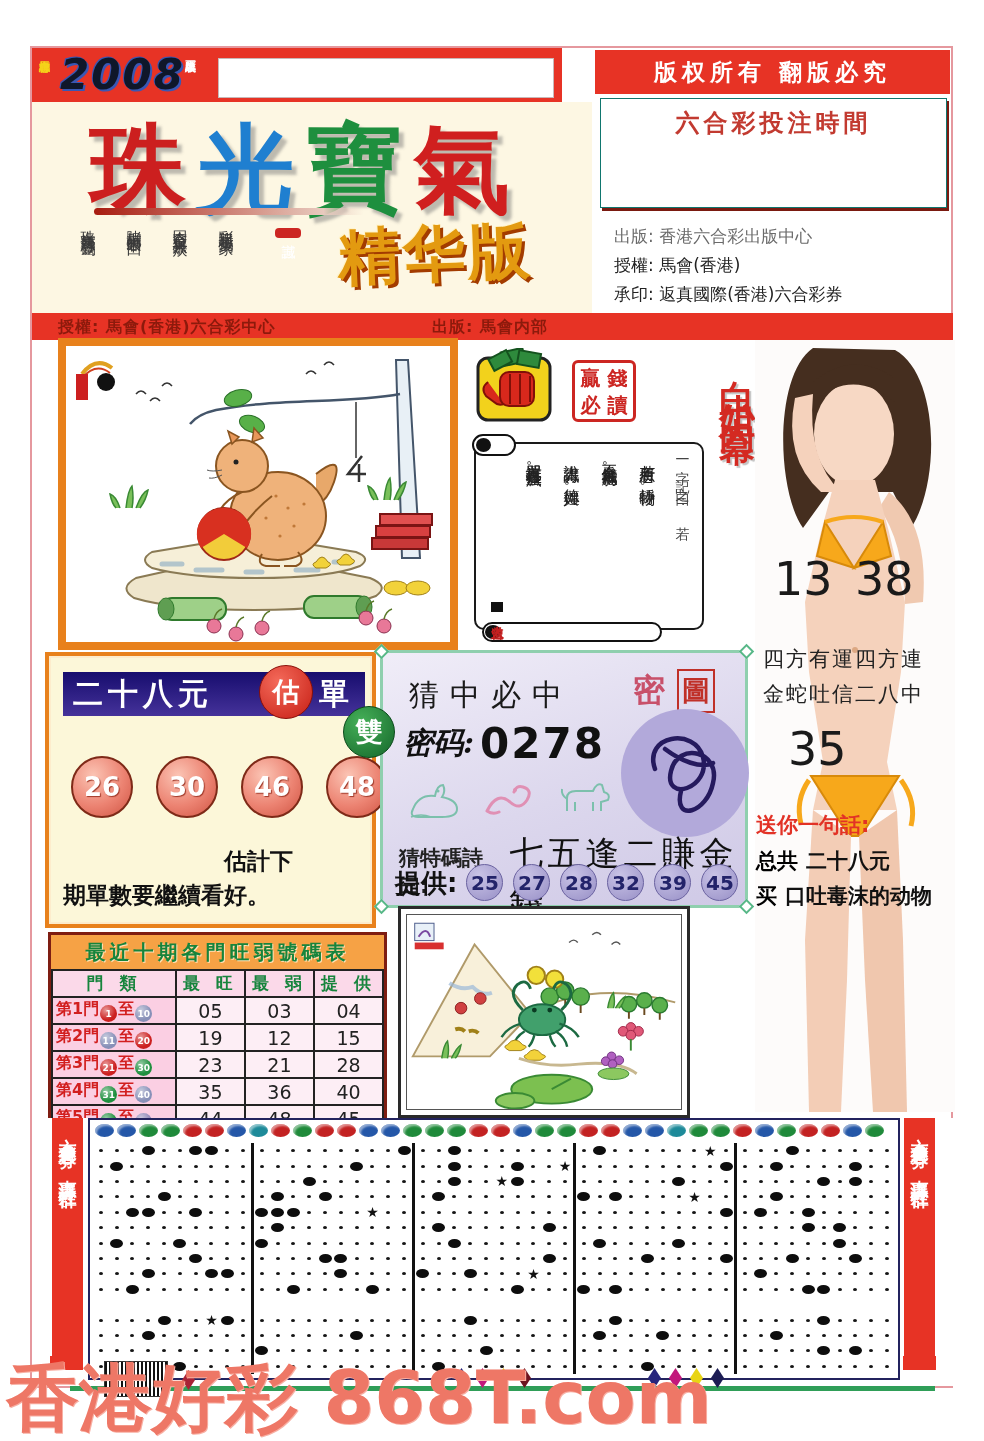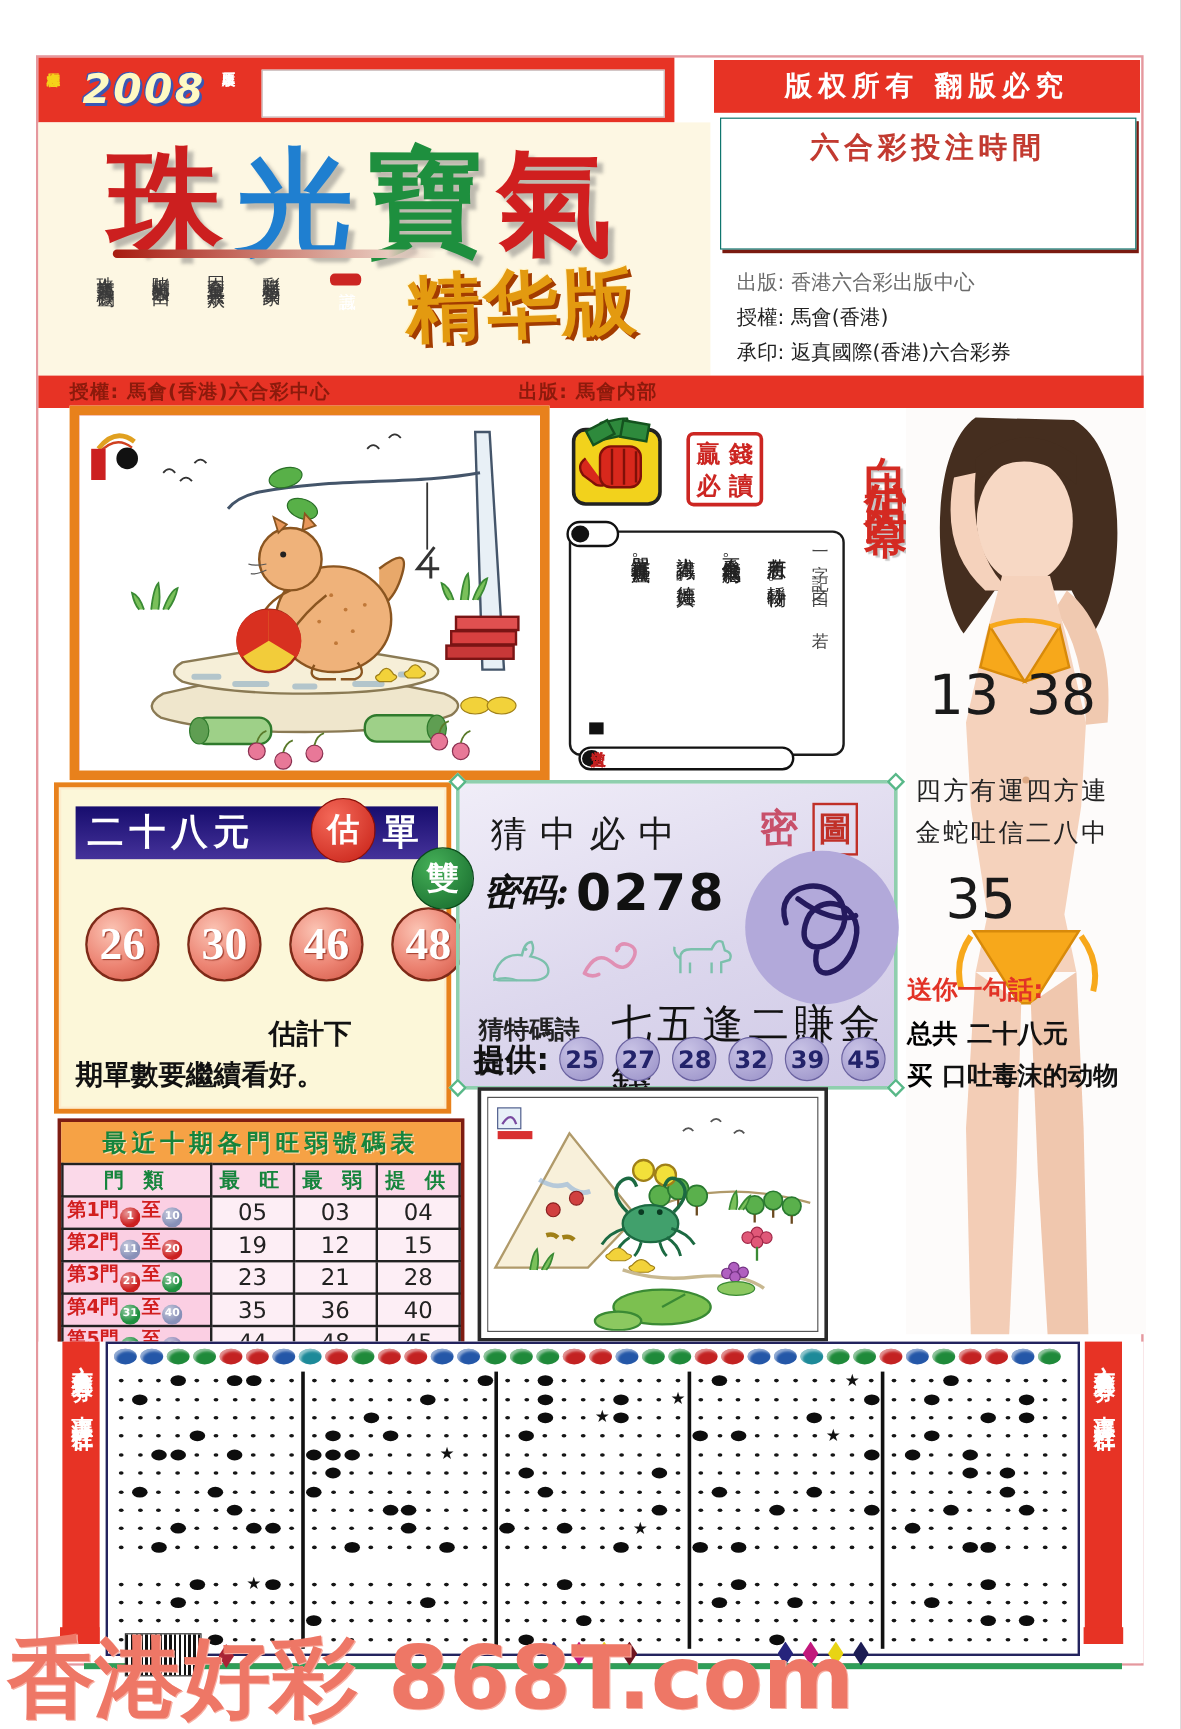--- a/index.html
+++ b/index.html
@@ -7,21 +7,21 @@
   #page { position:relative; width:984px; height:1441px; background:#fff; margin:0 auto; overflow:hidden; font-family:"DejaVu Sans", sans-serif; }
   .abs { position:absolute; }
   .vtext { writing-mode:vertical-rl; text-orientation:upright; }
 
   
   .frame { left:30px; top:46px; width:923px; height:1342px; border:2px solid #e5989e; }
 
   
   .hdr-band { left:32px; top:48px; width:530px; height:54px; background:#e73325; }
   .badge-left { left:6px; top:4px; height:46px; color:#f5d21a; font-size:11px; font-weight:bold; line-height:1.05; }
-  .logo2008 { left:28px; top:2px; width:120px; height:50px; color:#fef9c3; font-size:34px; font-weight:bold; font-style:italic; text-align:center; line-height:50px; text-shadow:2px 2px 0 #3a57b4, -1px -1px 0 #3a57b4; letter-spacing:2px; }
+  .logo2008 { left:28px; top:2px; width:120px; height:50px; color:#0f172a; font-size:42px; font-weight:bold; font-style:italic; text-align:center; line-height:50px; text-shadow:2px 2px 0 #3a57b4, -1px -1px 0 #3a57b4; letter-spacing:2px; }
   .badge-right { left:152px; top:4px; height:46px; color:#fff; font-size:11px; font-weight:bold; line-height:1.05; }
   .white-slot { left:186px; top:10px; width:336px; height:40px; background:#fff; border:1px solid #c8b8b8; }
   .copy-bar { left:595px; top:50px; width:355px; height:44px; background:#e73325; color:#fff; font-size:23px; font-weight:bold; text-align:center; line-height:44px; letter-spacing:5px; }
   .betting-box { left:600px; top:98px; width:347px; height:110px; background:#fff; border:1px solid #0f766e; box-shadow:2px 3px 0 #7a1a10; }
   .betting-title { margin-top:8px; text-align:center; color:#c23a30; font-size:24px; font-weight:bold; letter-spacing:4px; }
   .publishers { left:614px; top:222px; width:336px; font-size:17px; color:#222; line-height:1.72; }
   .publishers .pub-faded { color:#6a6a6a; }
   .title-zone { left:32px; top:102px; width:560px; height:211px; background:#fdf7e3; overflow:hidden; }
   .big-title { left:58px; top:4px; display:flex; gap:12px; font-size:96px; font-weight:bold; text-shadow:5px 5px 3px rgba(110,110,110,.45); }
   .swoosh { left:62px; top:106px; width:270px; height:7px; background:linear-gradient(90deg,#a81c10,#e8cabe 85%,transparent); border-radius:4px; }
@@ -67,21 +67,21 @@
   .gift-line { font-size:21px; font-weight:bold; color:#111; margin-top:4px; }
   .gift-line .red { color:#000000; margin-right:8px; }
 
   
   .internal-box { left:45px; top:652px; width:331px; height:276px; background:#fcf7d9; border:4px solid #e8811c; box-shadow:inset 0 0 0 2px #fdeccc; }
   .ib-banner { position:absolute; left:14px; top:16px; width:302px; height:44px; background:linear-gradient(180deg,#170d6e,#45329a); color:#fff; font-size:30px; font-weight:bold; letter-spacing:5px; line-height:44px; padding-left:10px; }
   .gu-circle { position:absolute; left:196px; top:-7px; width:54px; height:54px; border-radius:50%; background:radial-gradient(circle at 35% 30%,#f46a5a,#c61e14); border:1px solid #8a0f08; color:#fff; font-size:27px; font-weight:bold; display:grid; place-items:center; letter-spacing:0; }
   .dan-char { position:absolute; left:256px; top:0; font-size:30px; color:#fff; letter-spacing:0; }
   .shuang-circle { position:absolute; left:294px; top:50px; width:52px; height:52px; border-radius:50%; background:radial-gradient(circle at 35% 30%,#45b058,#14662a); border:1px solid #0a4a1a; color:#fff; font-size:27px; font-weight:bold; display:grid; place-items:center; z-index:3; }
   .iballs { position:absolute; left:22px; top:100px; display:flex; gap:23px; }
-  .iball { width:62px; height:62px; border-radius:50%; background:radial-gradient(circle at 35% 30%,#fbc4b4,#ec8372 55%,#d05342); border:2px solid #7e2a18; color:#fff; font-size:38px; font-weight:bold; display:grid; place-items:center; text-shadow:1px 1px 1px #a03828;font-family:Liberation Serif, serif; }
+  .iball { width:62px; height:62px; border-radius:50%; background:radial-gradient(circle at 35% 30%,#fbc4b4,#ec8372 55%,#d05342); border:2px solid #7e2a18; color:#fff; font-size:26px; font-weight:bold; display:grid; place-items:center; text-shadow:1px 1px 1px #a03828; }
   .note-small { position:absolute; left:175px; top:190px; font-size:23px; font-weight:bold; color:#111; }
   .note-main { position:absolute; left:14px; top:224px; font-size:23px; font-weight:bold; color:#111; }
 
   
   .secret-box { left:380px; top:650px; width:368px; height:258px; background:linear-gradient(160deg,#f0edf8 0%,#dcd7ed 55%,#cfc9e6 100%); border:3px solid #8fcfae; }
   .corner { position:absolute; width:11px; height:11px; background:#fff; border:2px solid #58b888; transform:rotate(45deg); }
   .c-tl { left:-7px; top:-7px; } .c-tr { right:-7px; top:-7px; } .c-bl { left:-7px; bottom:-7px; } .c-br { right:-7px; bottom:-7px; }
   .s-title { position:absolute; left:26px; top:22px; font-size:30px; letter-spacing:11px; color:#1a1a1a; }
   .s-seal { position:absolute; left:250px; top:16px; display:flex; gap:12px; align-items:center; }
   .seal-mi { font-size:32px; color:#c8506a; font-weight:bold; }

